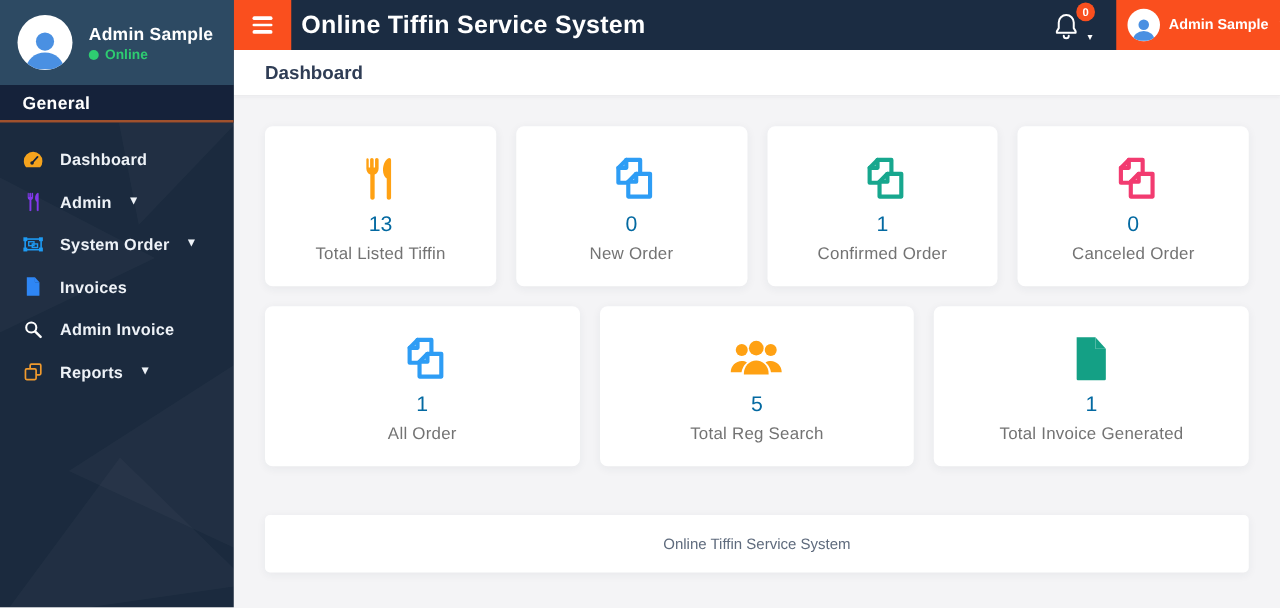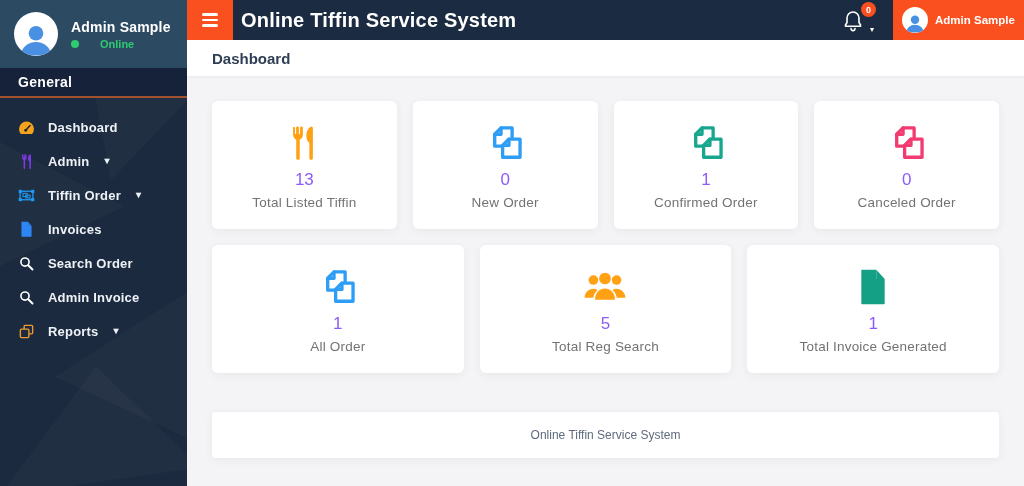--- a/index.html
+++ b/index.html
@@ -13,21 +13,21 @@
   .p1 { top:118px; left:-46px; width:170px; height:170px; clip-path:polygon(0 0,100% 52%,0 100%); }
   .p2 { top:255px; left:55px;  width:190px; height:210px; clip-path:polygon(100% 0,0 58%,100% 100%); }
   .p3 { top:10px;  left:78px;  width:150px; height:170px; clip-path:polygon(0 0,100% 28%,22% 100%); }
   .p4 { bottom:-10px; left:0;  width:200px; height:130px; clip-path:polygon(0 100%,48% 0,100% 78%); }
 
   .user-panel { position:relative; height:68px; background:#2d4a63; display:flex;
                 align-items:center; padding:0 14px; gap:13px; }
   .avatar { width:44px; height:44px; border-radius:50%; background:#fff; overflow:hidden;
             flex-shrink:0; display:flex; align-items:flex-end; justify-content:center; }
   .profile-name { color:#fff; font-size:14px; font-weight:700; letter-spacing:.2px; }
-  .profile-status { display:flex; align-items:center; gap:21px; margin-top:3px; }
+  .profile-status { display:flex; align-items:center; gap:5px; margin-top:3px; }
   .status-dot { width:8px; height:8px; border-radius:50%; background:#2ecc71; }
   .status-text { color:#2ecc71; font-size:11px; font-weight:600; }
 
   .section-header { position:relative; height:30px; background:#15223a; color:#fff;
                     font-size:14px; font-weight:700; display:flex; align-items:center;
                     padding:0 18px; border-bottom:2px solid #a0512d; letter-spacing:.3px; }
 
   .nav { position:relative; padding-top:12px; }
   .nav-item { height:34px; display:flex; align-items:center; gap:13px; padding:0 18px;
               color:#eef2f7; font-size:13px; font-weight:600; cursor:pointer; letter-spacing:.2px; }
@@ -62,21 +62,21 @@
                     font-size:15px; font-weight:700; color:#2f3d55;
                     border-bottom:1px solid #ececee; box-shadow:0 1px 2px rgba(0,0,0,.03); z-index:3; }
   .content { position:absolute; left:187px; top:77px; width:837px; height:409px;
              background:#f4f4f6; padding:24px 25px 0; }
   .grid4 { display:grid; grid-template-columns:repeat(4,1fr); gap:16px; }
   .grid3 { display:grid; grid-template-columns:repeat(3,1fr); gap:16px; margin-top:16px; }
   .card { background:#fff; border-radius:6px; height:128px;
           box-shadow:0 2px 8px rgba(40,50,70,.06); display:flex; flex-direction:column;
           align-items:center; justify-content:center; gap:5px; }
   .card .cicon { height:44px; display:flex; align-items:center; justify-content:center; }
-  .card .num { font-size:17px; color:#8b5cf6; font-weight:500; }
+  .card .num { font-size:17px; color:#0369a1; font-weight:500; }
   .card .lbl { font-size:13.5px; color:#737373; font-weight:500; letter-spacing:.2px; }
   .footer-card { margin-top:39px; background:#fff; border-radius:4px; height:46px;
                  box-shadow:0 2px 8px rgba(40,50,70,.06); display:flex; align-items:center;
                  justify-content:center; font-size:12px; color:#5f6b7d; }
 
   .c-blue { color:#2e9df5; } .c-teal { color:#17a78e; } .c-pink { color:#f23b70; }
 </style>
 </head>
 <body>
 
@@ -133,44 +133,35 @@
         <svg width="17" height="15" viewBox="0 0 24 20">
           <rect x="3" y="4" width="18" height="12" fill="none" stroke="#1e9bf4" stroke-width="1.8"></rect>
           <rect x="1" y="2" width="4.4" height="4.4" fill="#1e9bf4"></rect>
           <rect x="18.6" y="2" width="4.4" height="4.4" fill="#1e9bf4"></rect>
           <rect x="1" y="13.6" width="4.4" height="4.4" fill="#1e9bf4"></rect>
           <rect x="18.6" y="13.6" width="4.4" height="4.4" fill="#1e9bf4"></rect>
           <rect x="7" y="7" width="6" height="4.5" fill="none" stroke="#1e9bf4" stroke-width="1.5"></rect>
           <rect x="11" y="9.5" width="6" height="4" fill="none" stroke="#1e9bf4" stroke-width="1.5"></rect>
         </svg>
       </span>
-      <span>Tiffin Order</span>
+      <span>System Order</span>
       <span class="caret">▾</span>
     </div>
 
     <div class="nav-item">
       <span class="nicon">
         <svg width="13" height="16" viewBox="0 0 18 22">
           <path d="M2 1h9v5.5h5V21a.6.6 0 0 1-.6.6H2.6A.6.6 0 0 1 2 21z" fill="#2e86f5"></path>
           <path d="M11 1v5.5h5z" fill="#2e86f5"></path>
         </svg>
       </span>
       <span>Invoices</span>
     </div>
 
 
-    <div class="nav-item">
-      <span class="nicon">
-        <svg width="15" height="15" viewBox="0 0 20 20">
-          <circle cx="8" cy="8" r="5.4" fill="none" stroke="#fff" stroke-width="2.2"></circle>
-          <path d="M12.3 12.3 18 18" stroke="#fff" stroke-width="2.6" stroke-linecap="round"></path>
-        </svg>
-      </span>
-      <span>Search Order</span>
-    </div>
 
     <div class="nav-item">
       <span class="nicon">
         <svg width="15" height="15" viewBox="0 0 20 20">
           <circle cx="8" cy="8" r="5.4" fill="none" stroke="#fff" stroke-width="2.2"></circle>
           <path d="M12.3 12.3 18 18" stroke="#fff" stroke-width="2.6" stroke-linecap="round"></path>
         </svg>
       </span>
       <span>Admin Invoice</span>
     </div>

